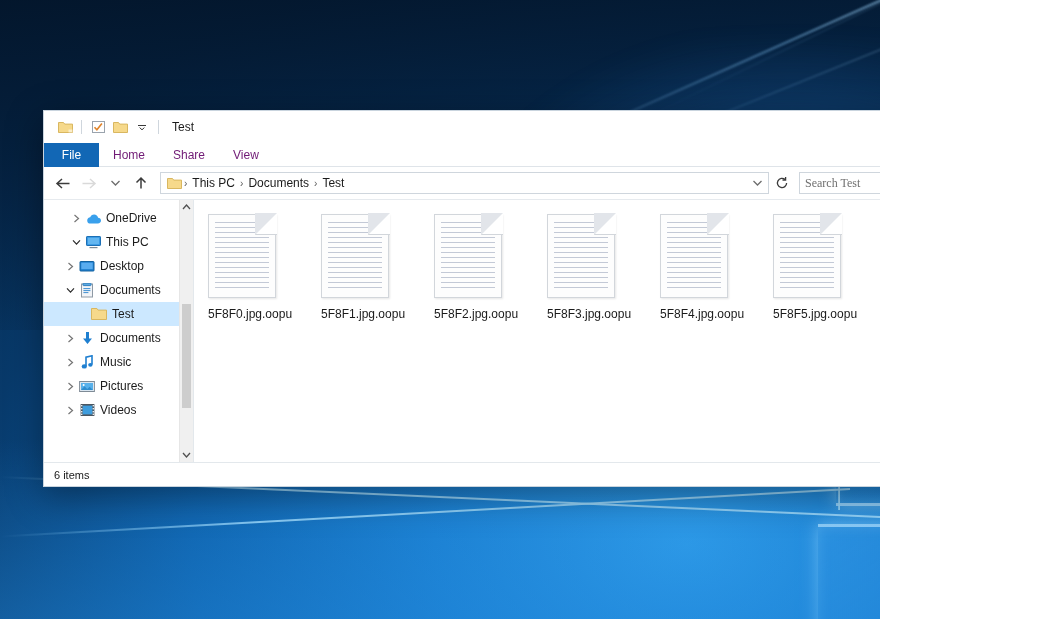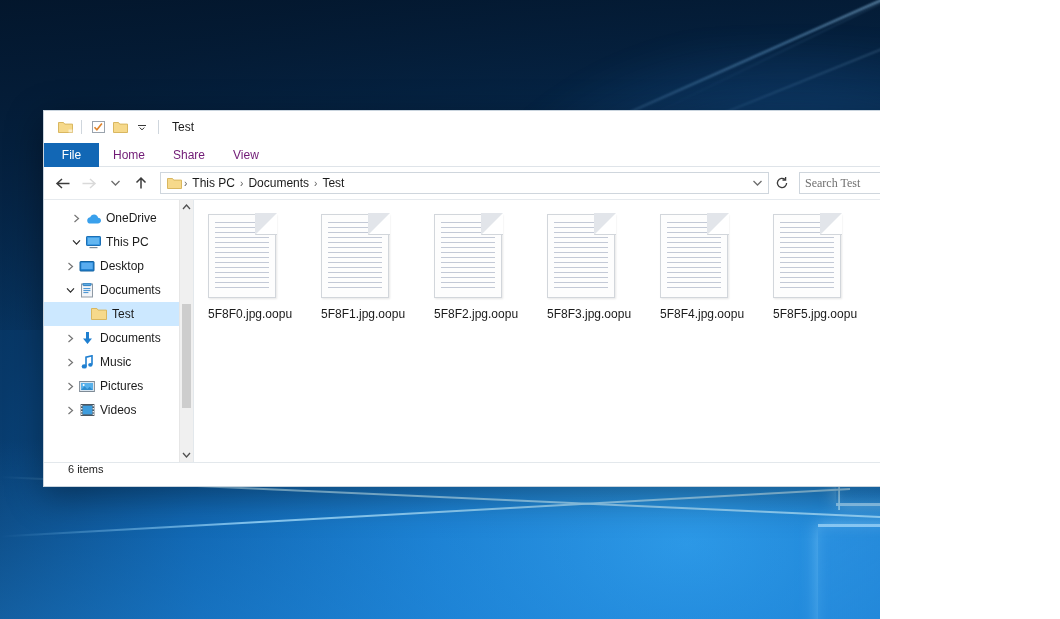--- a/index.html
+++ b/index.html
@@ -235,22 +235,22 @@
   .file-label {
     margin-top: 9px; font-size: 12px; color: #1b1b1b;
     text-align: center; line-height: 14px; white-space: nowrap;
   }
 
   
   .statusbar {
     height: 24px; flex: 0 0 24px;
     border-top: 1px solid #e3e8ec;
     background: #ffffff;
-    display: flex; 
-    padding: 0 4px 0 24px;
+    display: flex; align-items: center;
+    padding: 0 4px 0 10px;
     font-size: 11px; color: #1b1b1b;
   }
   .status-views { margin-left: auto; display: flex; align-items: center; gap: 2px; }
   .view-btn {
     width: 22px; height: 20px; display: flex; align-items: center; justify-content: center;
   }
   .view-btn.active { background: #cce8ff; border: 1px solid #9fd4f5; }
 </style>
 </head>
 <body>

